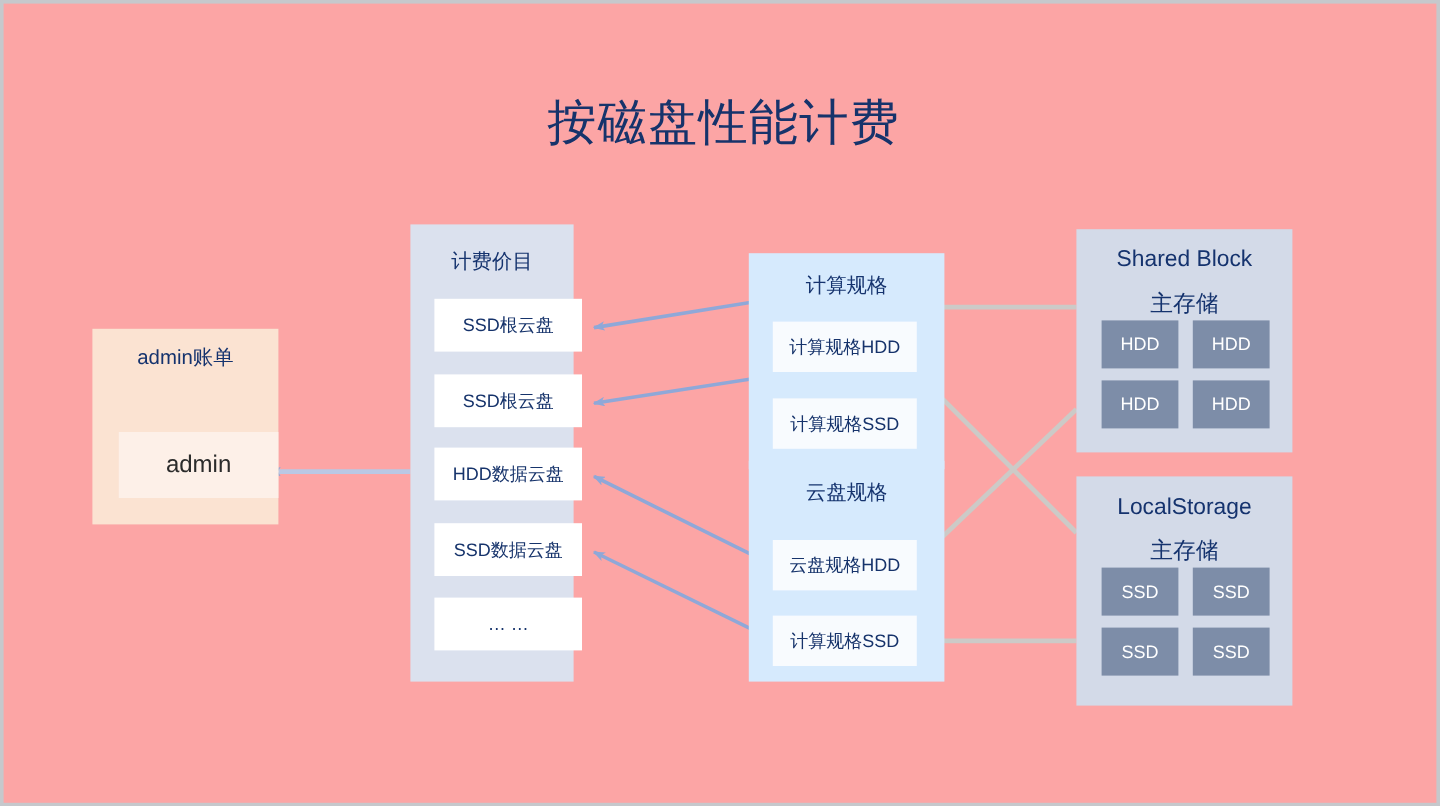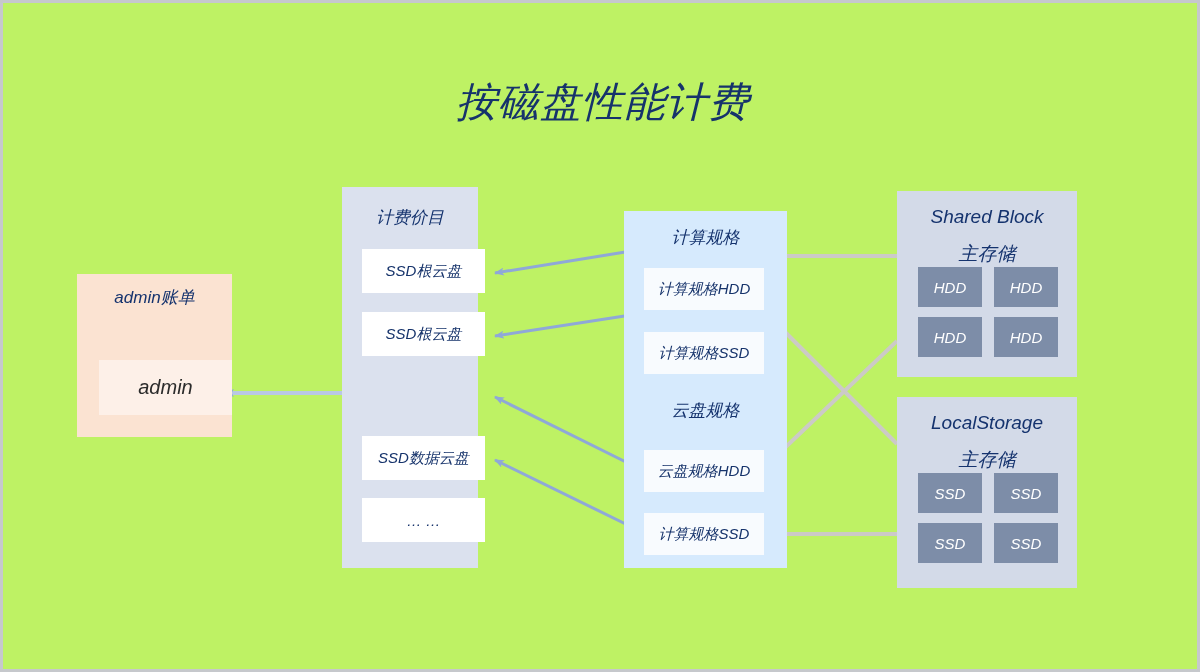--- a/index.html
+++ b/index.html
@@ -7,25 +7,24 @@
     padding: 0;
     background: #ffffff;
   }
   body {
     font-family: "Liberation Sans", "DejaVu Sans", sans-serif;
   }
   #canvas {
     position: relative;
     width: 1200px;
     height: 672px;
-    background: #bef264;
+    background: #fca5a5;
     box-sizing: border-box;
     border: 3px solid #c6c8cc;
     overflow: hidden;
-    font-style: italic;
   }
   #svg-layer {
     position: absolute;
     left: 0; top: 0;
     width: 1200px;
     height: 672px;
     pointer-events: none;
   }
   .title {
     position: absolute;
@@ -225,20 +224,21 @@
 
   <div class="panel" id="panel-admin">
     <div class="panel-title">admin账单</div>
     <div class="admin-box">admin</div>
   </div>
 
   <div class="panel" id="panel-pricing">
     <div class="panel-title">计费价目</div>
     <div class="price-item" style="top:62px">SSD根云盘</div>
     <div class="price-item" style="top:125px">SSD根云盘</div>
+    <div class="price-item" style="top:186px">HDD数据云盘</div>
     <div class="price-item" style="top:249px">SSD数据云盘</div>
     <div class="price-item" style="top:311px">… …</div>
   </div>
 
   <div class="panel panel-spec" id="panel-compute">
     <div class="panel-title">计算规格</div>
     <div class="spec-item" style="top:57px">计算规格HDD</div>
     <div class="spec-item" style="top:121px">计算规格SSD</div>
   </div>
 

